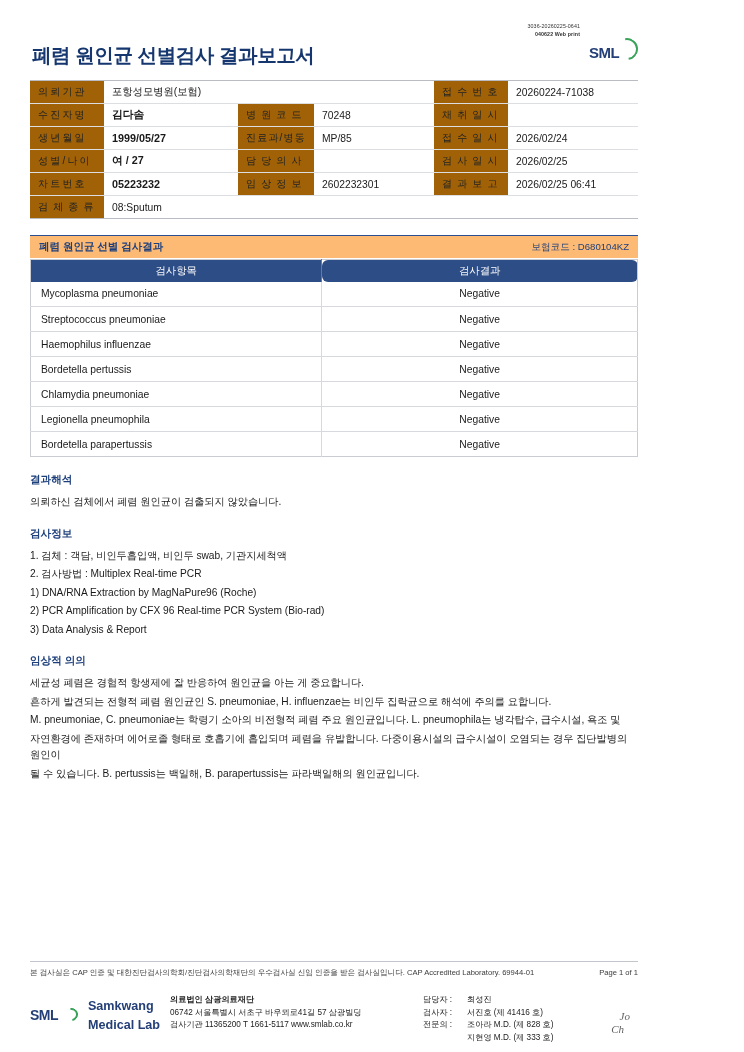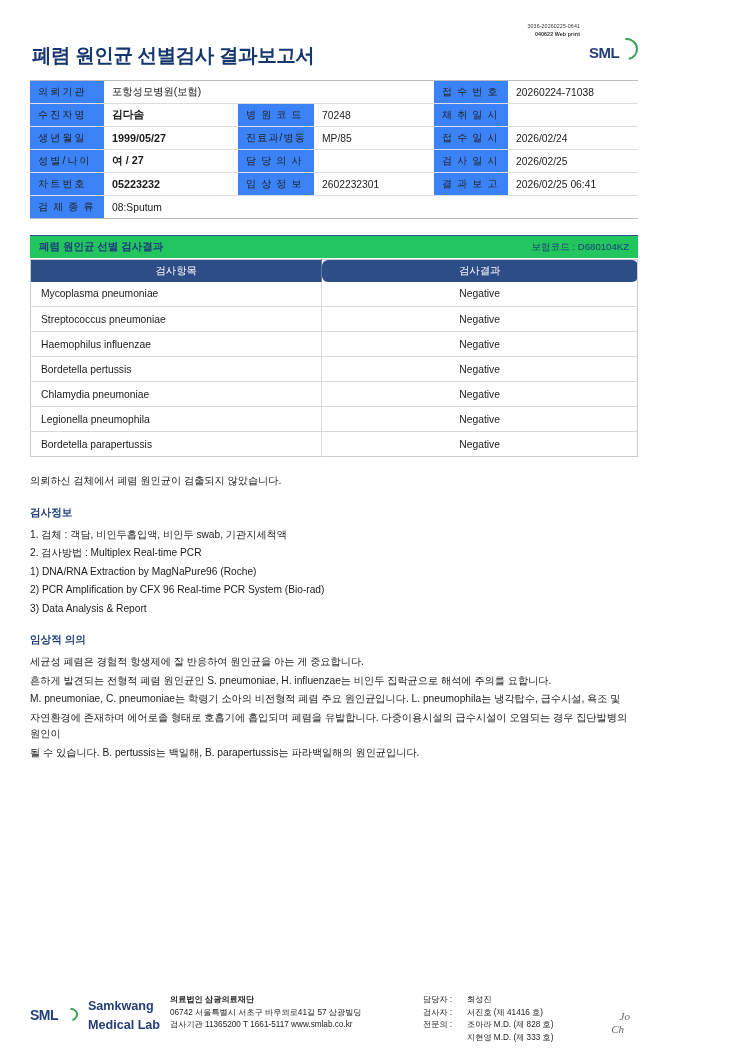--- a/index.html
+++ b/index.html
@@ -86,39 +86,39 @@
     margin-top: 6px;
   }
   .info-table td {
     border-bottom: 1px solid #dcdee2;
     padding: 4px 8px;
     height: 22px;
     vertical-align: middle;
   }
   .info-table tr:last-child td { border-bottom: none; }
   .lbl {
-    background: #3b82f6;
+    background: #a16207;
     color: #222;
     font-size: 10px;
     letter-spacing: 2.2px;
     width: 74px;
     white-space: nowrap;
   }
   .lbl.l2 { letter-spacing: 1.2px; }
   .val { font-size: 10.3px; }
   .val.strong { font-weight: bold; font-size: 10.8px; }
   .w-mid-lbl { width: 72px; }
   .w-mid-val { width: 120px; }
   .w-r-lbl { width: 66px; }
   .w-r-val { width: 130px; }
 
   
   .section-bar {
     margin-top: 16px;
-    background: #22c55e;
+    background: #fdba74;
     border-top: 1.6px solid #2b4f8e;
     height: 23px;
     display: flex;
     align-items: center;
     justify-content: space-between;
     padding: 0 9px;
   }
   .section-bar .s-title {
     font-size: 10.5px;
     font-weight: bold;
@@ -354,20 +354,21 @@
         <td class="res">Negative</td>
       </tr>
       <tr>
         <td class="name">Bordetella parapertussis</td>
         <td class="res">Negative</td>
       </tr>
     </tbody>
   </table>
 
   <div class="block">
+    <h3>결과해석</h3>
     <p>의뢰하신 검체에서 폐렴 원인균이 검출되지 않았습니다.</p>
   </div>
 
   <div class="block">
     <h3>검사정보</h3>
     <p class="tight">1. 검체 : 객담, 비인두흡입액, 비인두 swab, 기관지세척액</p>
     <p class="tight">2. 검사방법 : Multiplex Real-time PCR</p>
     <p class="tight">1) DNA/RNA Extraction by MagNaPure96 (Roche)</p>
     <p class="tight">2) PCR Amplification by CFX 96 Real-time PCR System (Bio-rad)</p>
     <p class="tight">3) Data Analysis &amp; Report</p>
@@ -376,20 +377,24 @@
   <div class="block">
     <h3>임상적 의의</h3>
     <p class="tight">세균성 폐렴은 경험적 항생제에 잘 반응하여 원인균을 아는 게 중요합니다.</p>
     <p class="tight">흔하게 발견되는 전형적 폐렴 원인균인 S. pneumoniae, H. influenzae는 비인두 집락균으로 해석에 주의를 요합니다.</p>
     <p class="tight">M. pneumoniae, C. pneumoniae는 학령기 소아의 비전형적 폐렴 주요 원인균입니다. L. pneumophila는 냉각탑수, 급수시설, 욕조 및</p>
     <p class="tight">자연환경에 존재하며 에어로졸 형태로 호흡기에 흡입되며 폐렴을 유발합니다. 다중이용시설의 급수시설이 오염되는 경우 집단발병의 원인이</p>
     <p class="tight">될 수 있습니다. B. pertussis는 백일해, B. parapertussis는 파라백일해의 원인균입니다.</p>
   </div>
 
   <div class="footer">
+    <div class="footer-note">
+      <span>본 검사실은 CAP 인증 및 대한진단검사의학회/진단검사의학재단의 우수검사실 신임 인증을 받은 검사실입니다.  CAP Accredited Laboratory. 69944-01</span>
+      <span>Page 1 of 1</span>
+    </div>
     <div class="footer-main">
       <div class="f-logo">
         <span class="mark">SML</span>
         <span class="swoosh2"></span>
         <span class="words">
           <span class="w1">Samkwang</span><br>
           <span class="w2">Medical Lab</span>
         </span>
       </div>
       <div class="f-addr">

